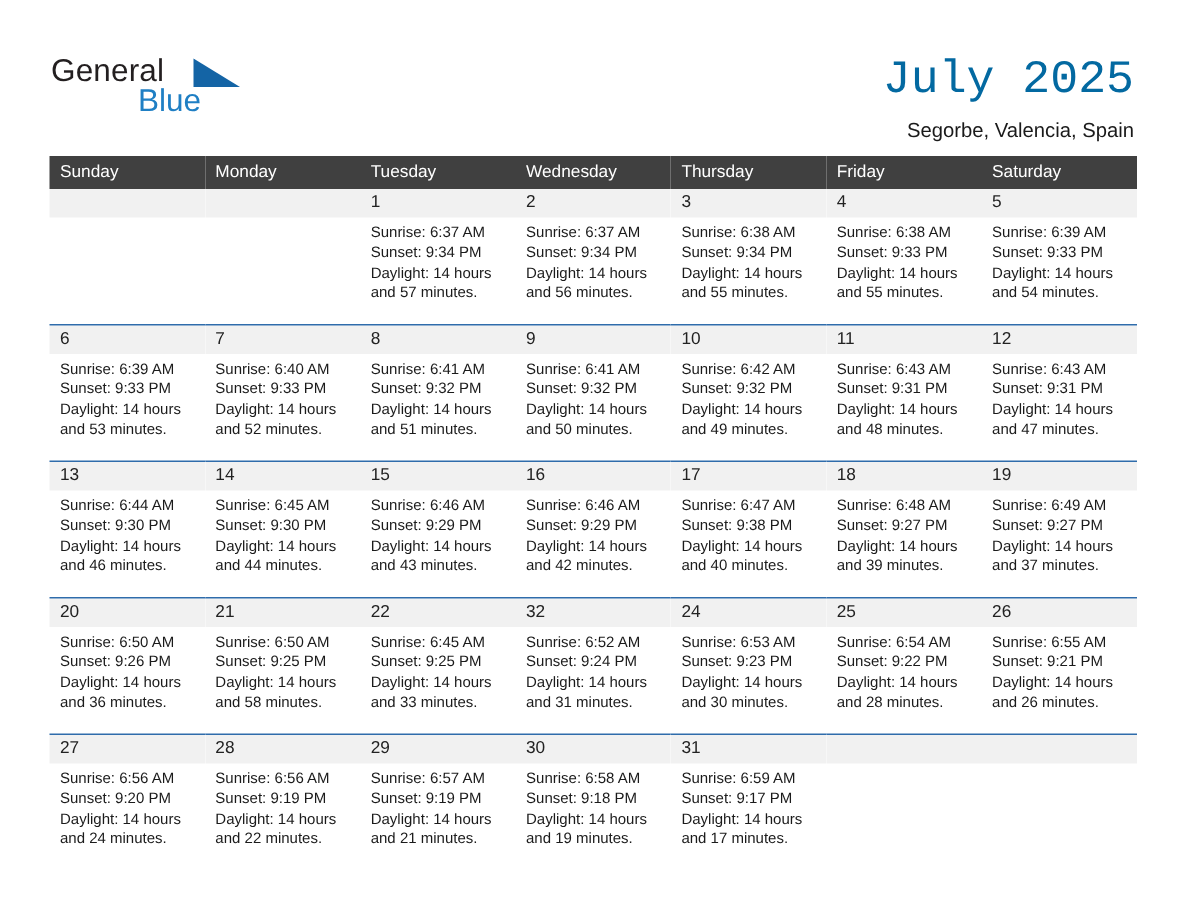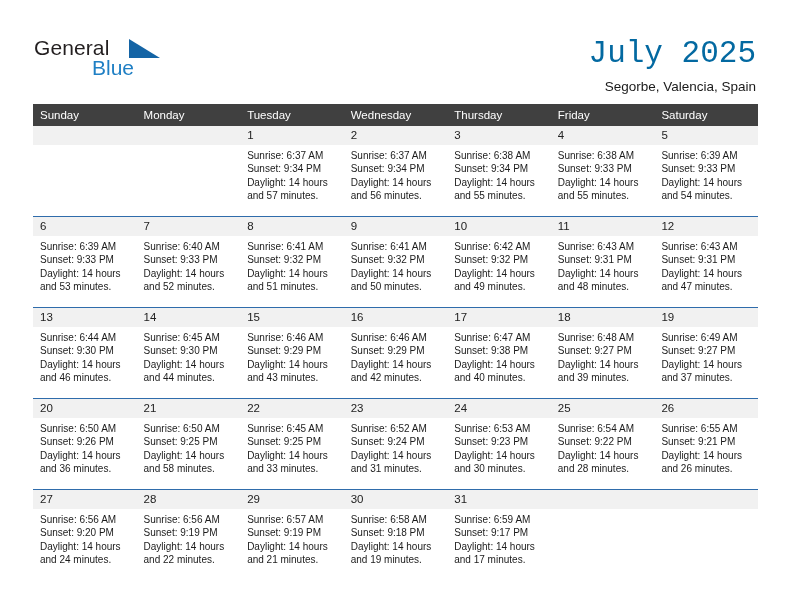--- a/index.html
+++ b/index.html
@@ -366,21 +366,21 @@
         </td>
         <td>
           <div class="daynum">22</div>
           <div class="info">
             <div>Sunrise: 6:45 AM</div>
             <div>Sunset: 9:25 PM</div>
             <div class="daylight">Daylight: 14 hours and 33 minutes.</div>
           </div>
         </td>
         <td>
-          <div class="daynum">23</div>
+          <div class="daynum">32</div>
           <div class="info">
             <div>Sunrise: 6:52 AM</div>
             <div>Sunset: 9:24 PM</div>
             <div class="daylight">Daylight: 14 hours and 31 minutes.</div>
           </div>
         </td>
         <td>
           <div class="daynum">24</div>
           <div class="info">
             <div>Sunrise: 6:53 AM</div>

